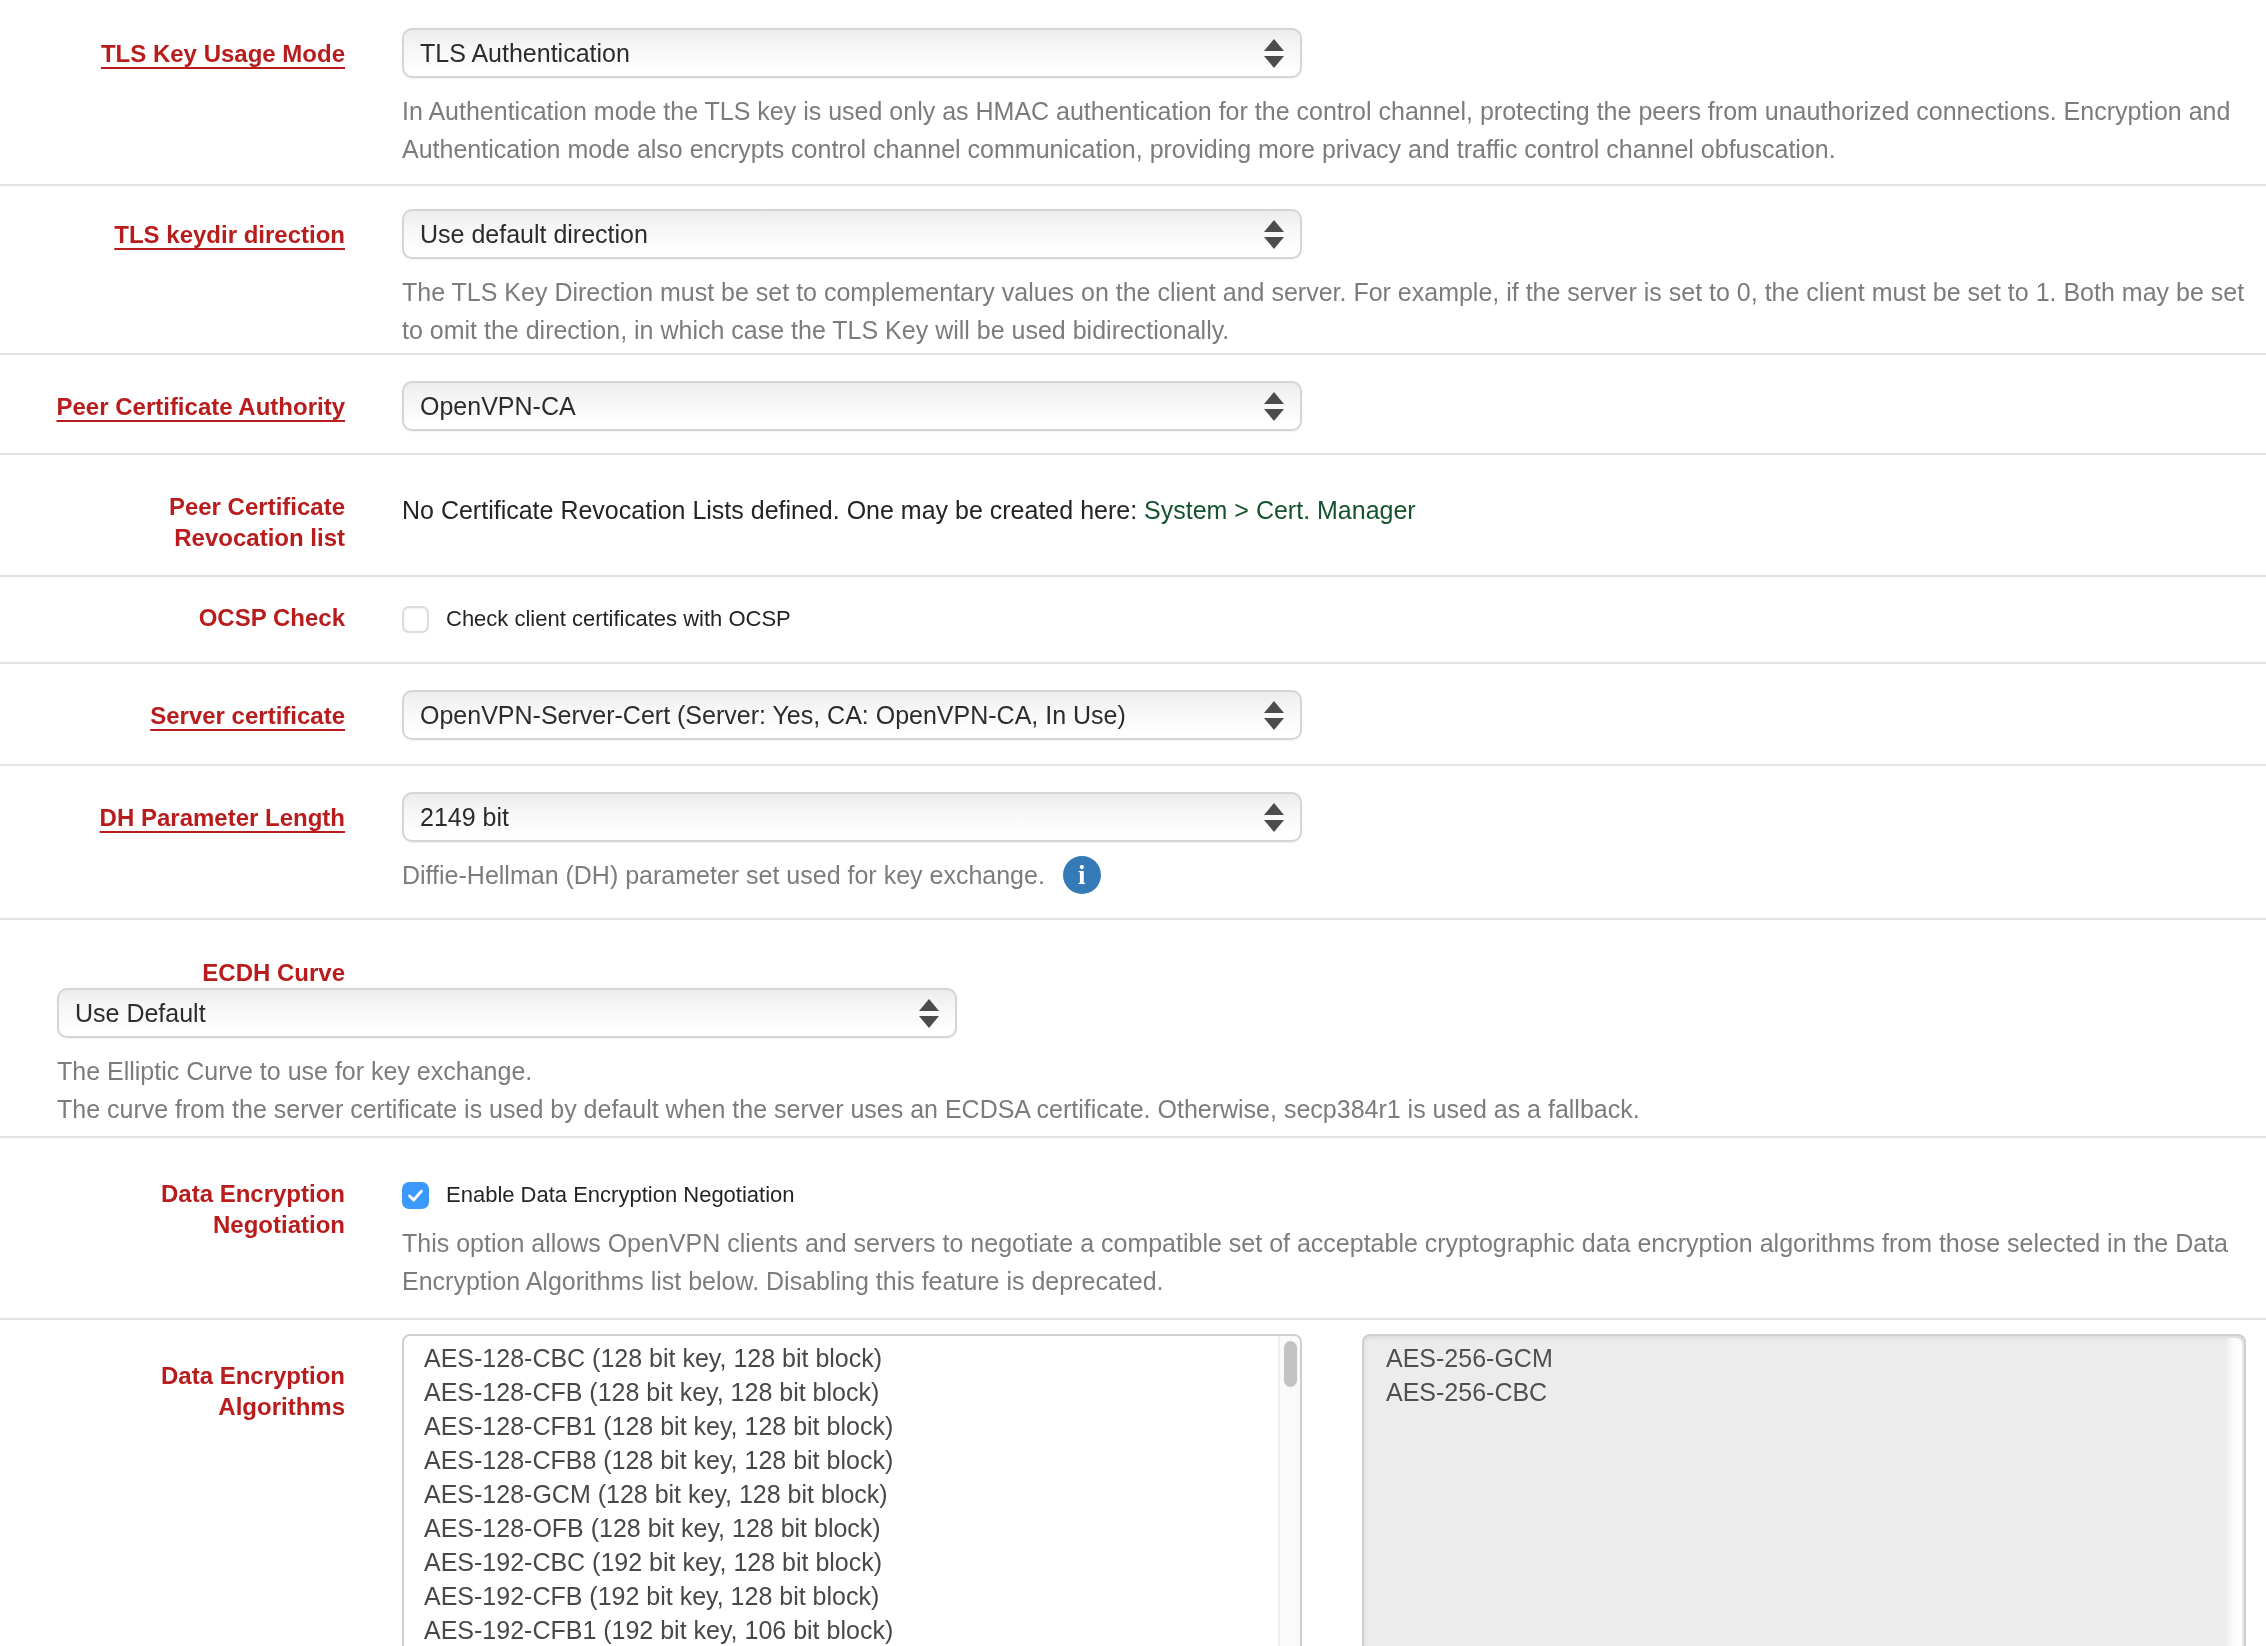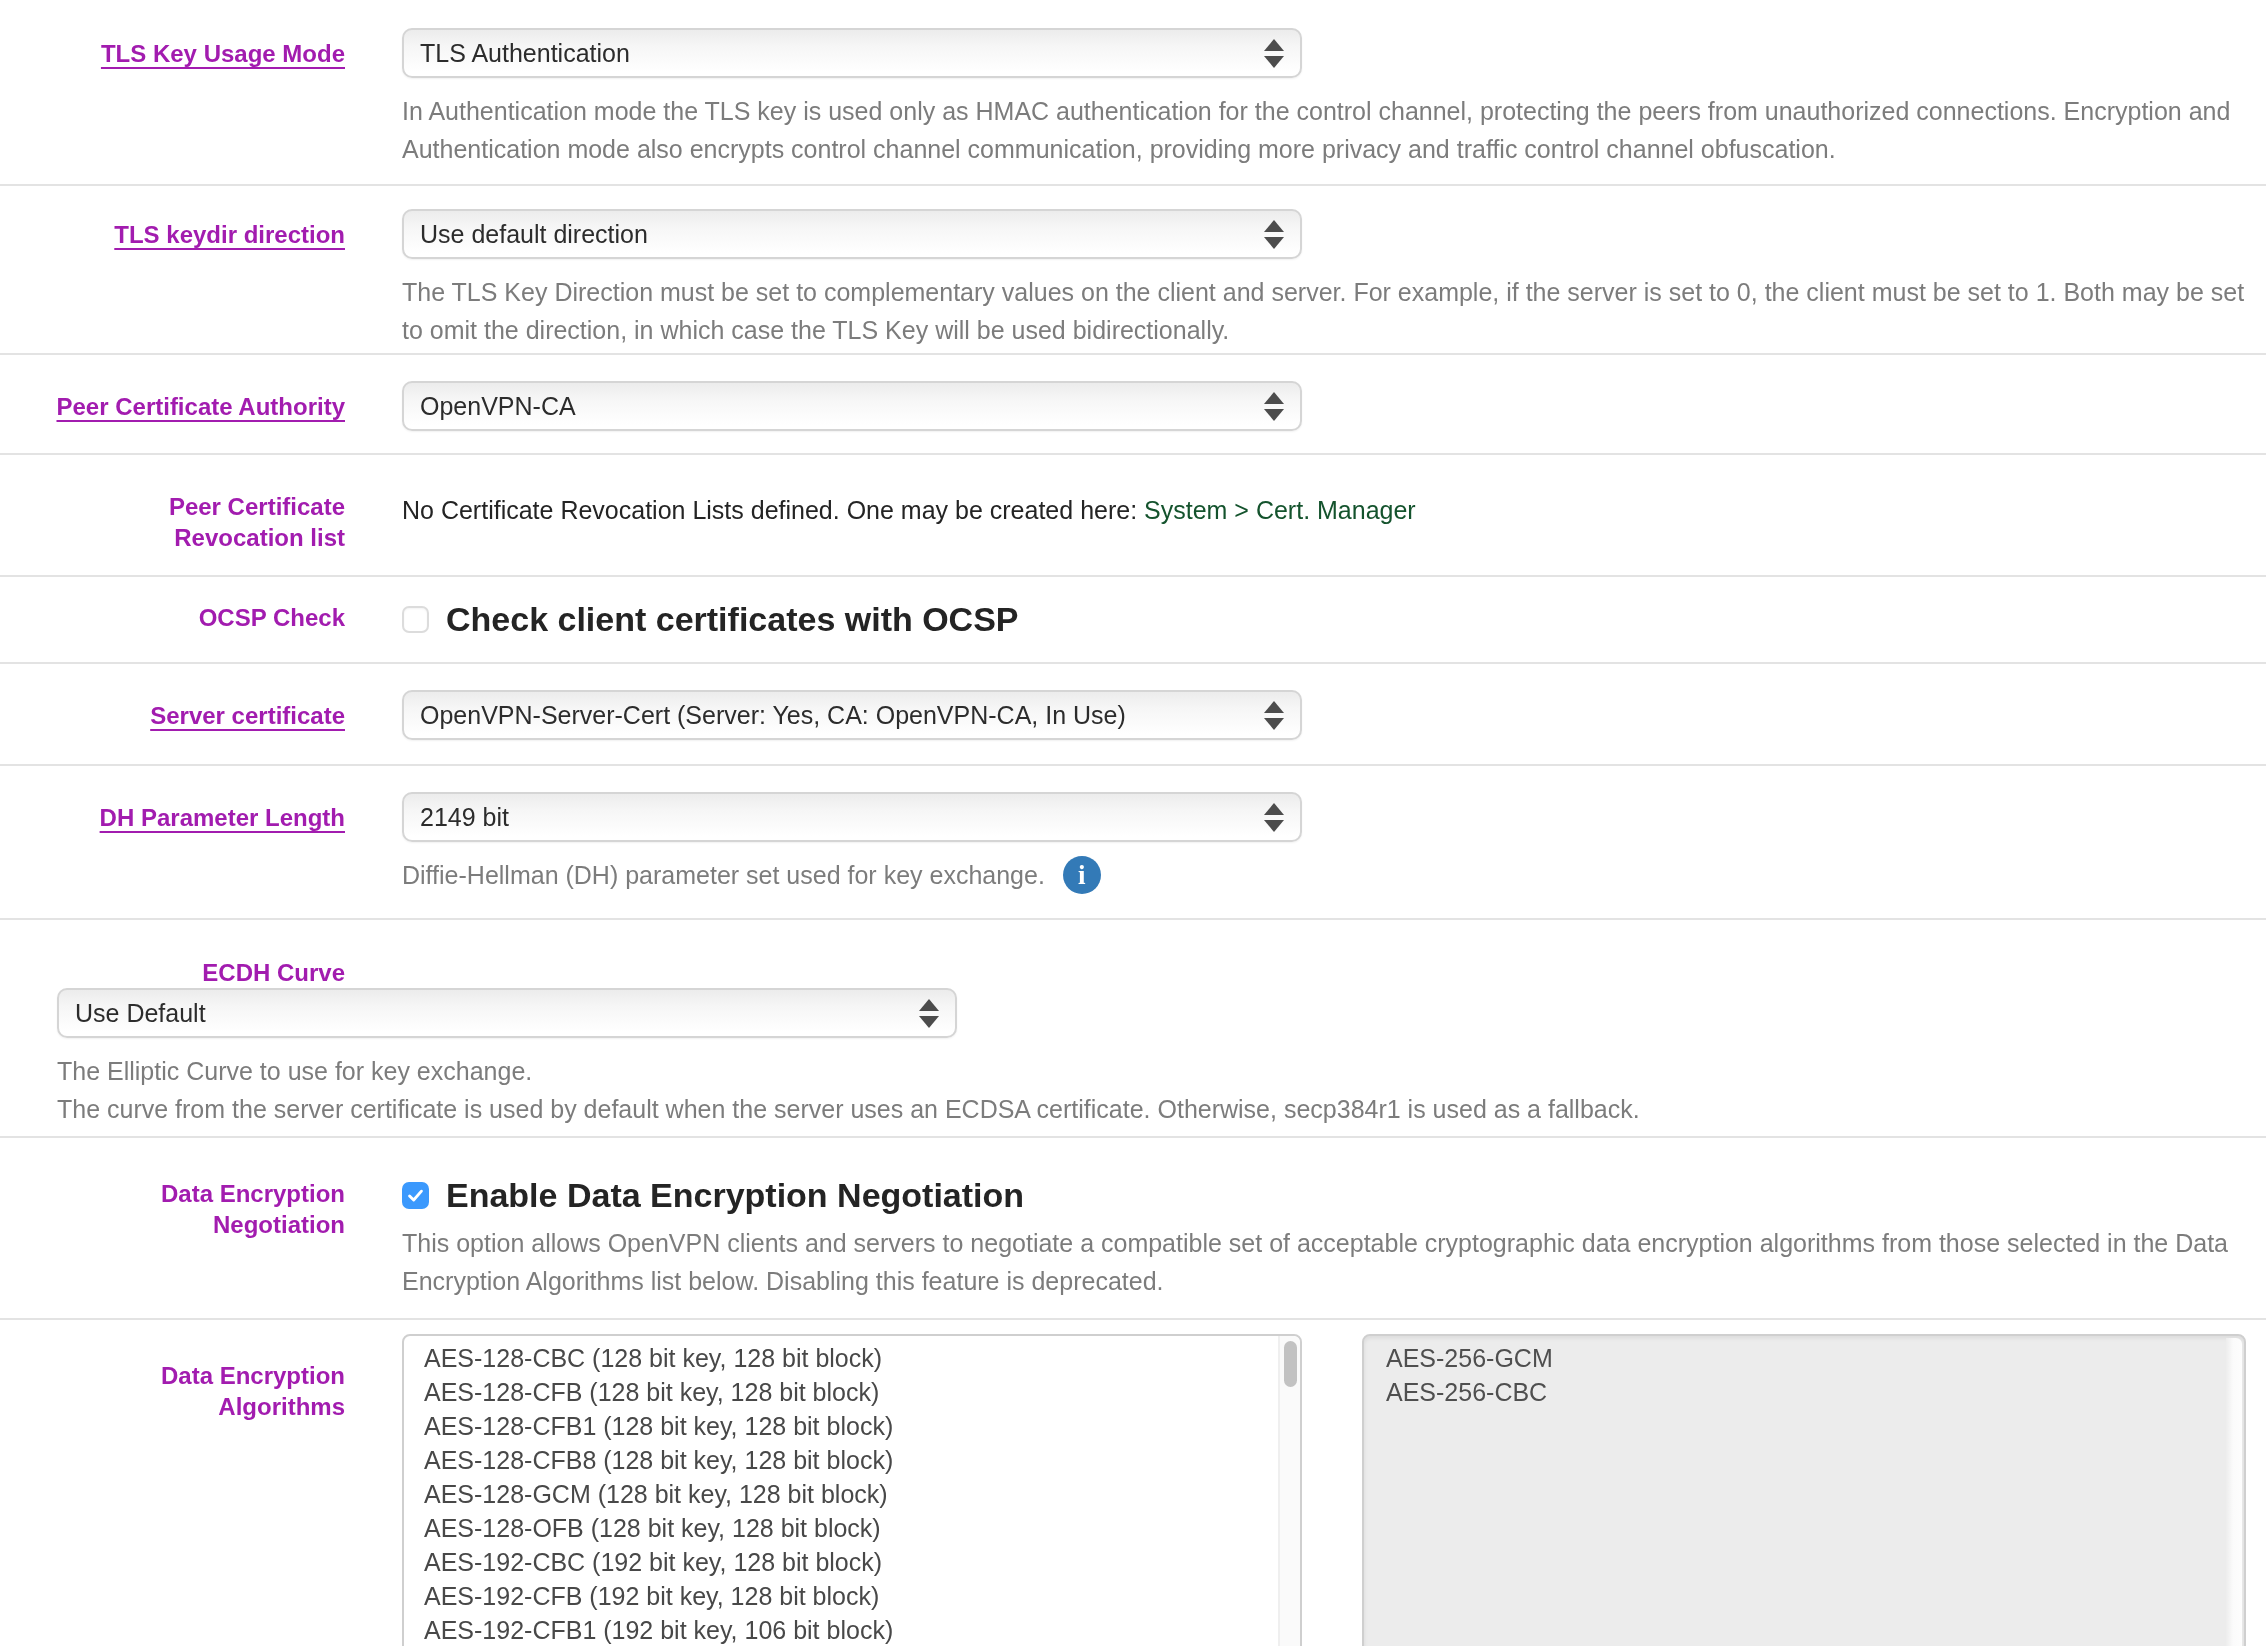--- a/index.html
+++ b/index.html
@@ -7,21 +7,21 @@
   body {
     width:2266px; height:1646px; overflow:hidden;
     font-family:"Liberation Sans", sans-serif;
     color:#222;
   }
   .form { width:2266px; }
   .row { display:flex; border-bottom:2px solid #e3e3e3; }
   .row.last { border-bottom:none; }
   .lbl {
     width:345px; flex:none; text-align:right;
-    font-weight:bold; font-size:24px; line-height:31px; color:#a21caf;
+    font-weight:bold; font-size:24px; line-height:31px; color:#b91c1c;
   }
   .lbl .lline { display:block; }
   .lbl.ul .lline { text-decoration:underline; text-decoration-thickness:2px; text-underline-offset:5px; }
   .ctl { flex:1; margin-left:57px; min-width:0; padding-right:8px; }
 
   
   .select {
     width:900px; height:50px; border:2px solid #d5d5d5; border-radius:10px;
     background:linear-gradient(180deg,#ececec 0%,#f6f6f6 35%,#ffffff 92%);
     display:flex; align-items:center; padding:0 16px 0 16px;
@@ -30,21 +30,21 @@
   .select .val { flex:1; font-size:25px; color:#2c2c2c; white-space:nowrap; overflow:hidden; }
   .arrows { display:flex; flex-direction:column; gap:5px; margin-left:12px; }
   .arrows i { display:block; width:0; height:0; border-left:10px solid transparent; border-right:10px solid transparent; }
   .arrows .up   { border-bottom:12px solid #4c4c4c; }
   .arrows .down { border-top:12px solid #4c4c4c; }
 
   .desc { color:#7c7c7c; font-size:25px; line-height:38px; margin-top:14px; max-width:1868px; }
   .desc.flexline { display:flex; align-items:center; }
 
   
-  .cbline { display:flex; align-items:center; gap:17px; font-size:34px; color:#242424; line-height:34px;font-weight:bold; }
+  .cbline { display:flex; align-items:center; gap:17px; font-size:22px; color:#242424; line-height:34px; }
   .cb { width:27px; height:27px; border-radius:7px; flex:none; }
   .cb.unchecked { background:#fff; border:2px solid #dcdcdc; box-shadow:inset 0 1px 2px rgba(0,0,0,0.05); }
   .cb.checked { background:#3b99fd; display:flex; align-items:center; justify-content:center; }
   .cb.checked svg { width:19px; height:19px; }
 
   
   .info {
     display:inline-flex; width:38px; height:38px; border-radius:50%;
     background:#337ab7; color:#fff; align-items:center; justify-content:center;
     font-family:"Liberation Serif", serif; font-weight:bold; font-size:27px;

